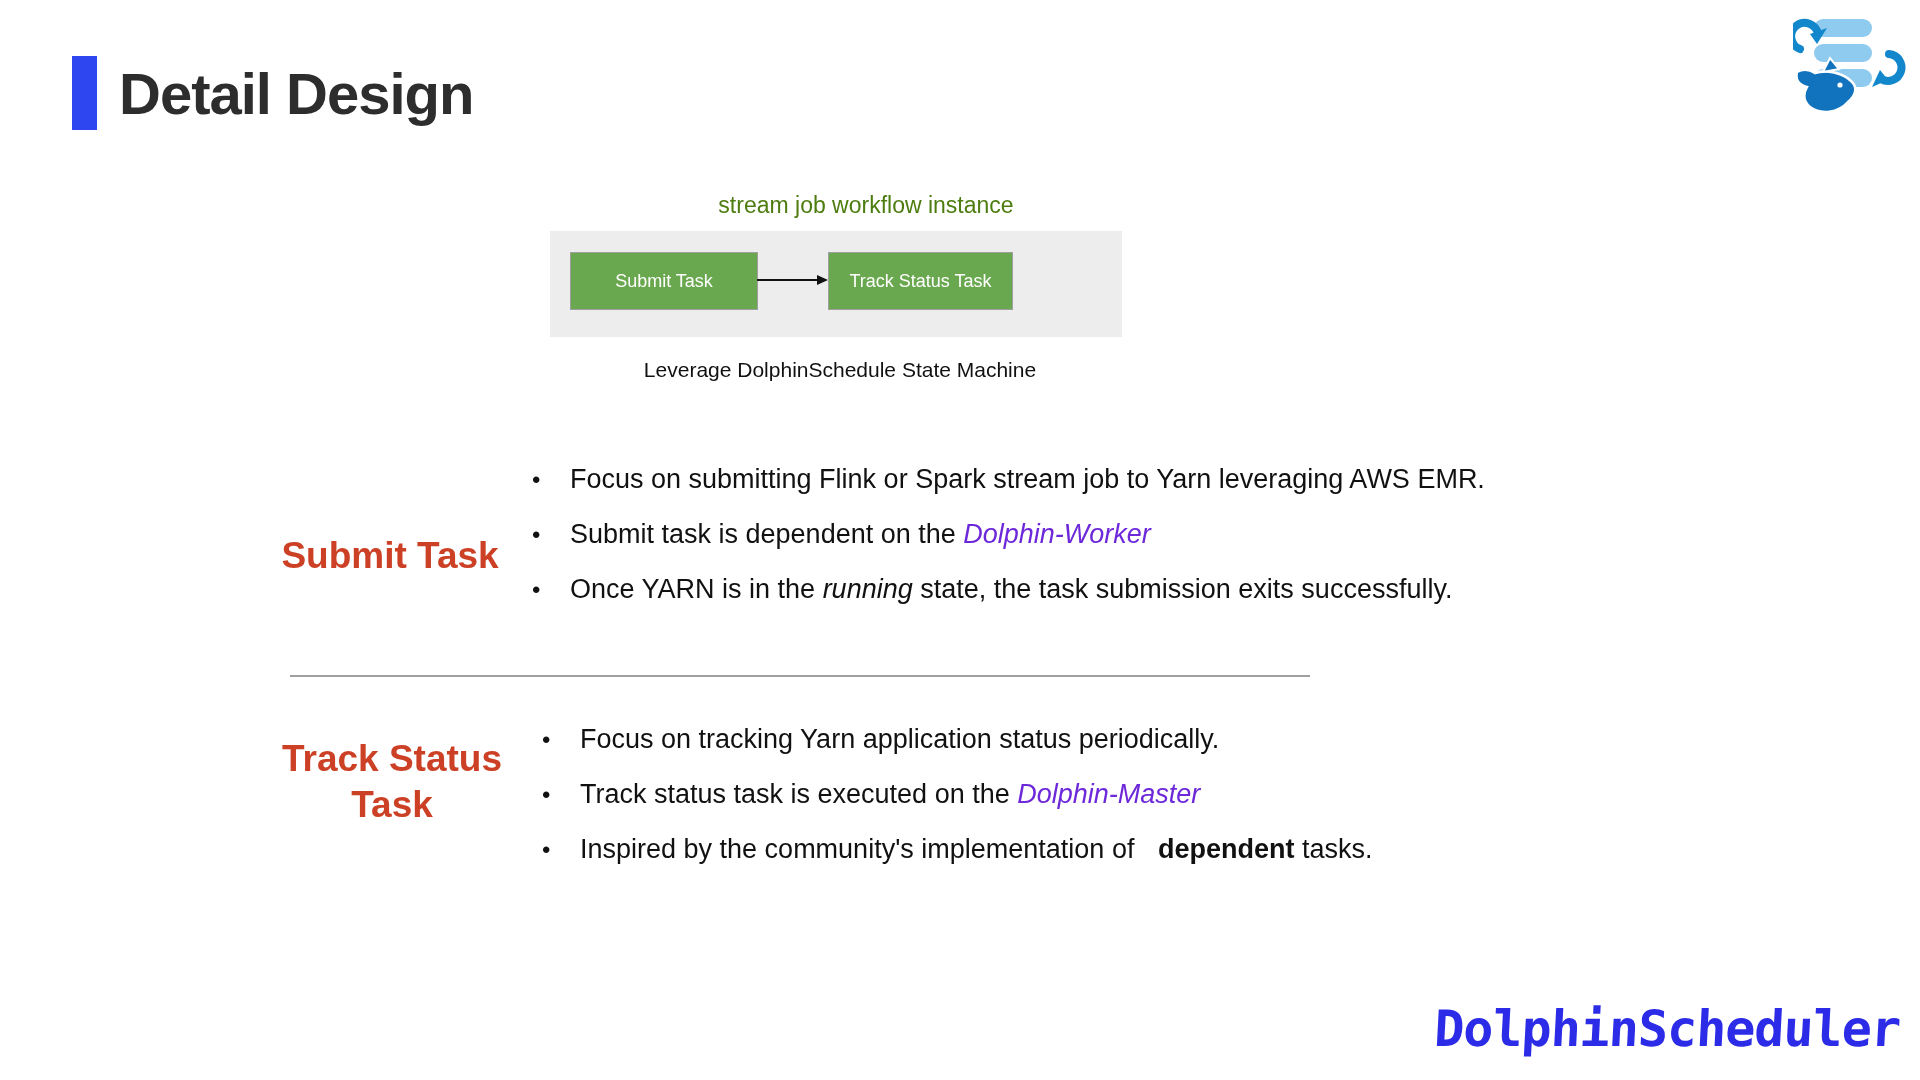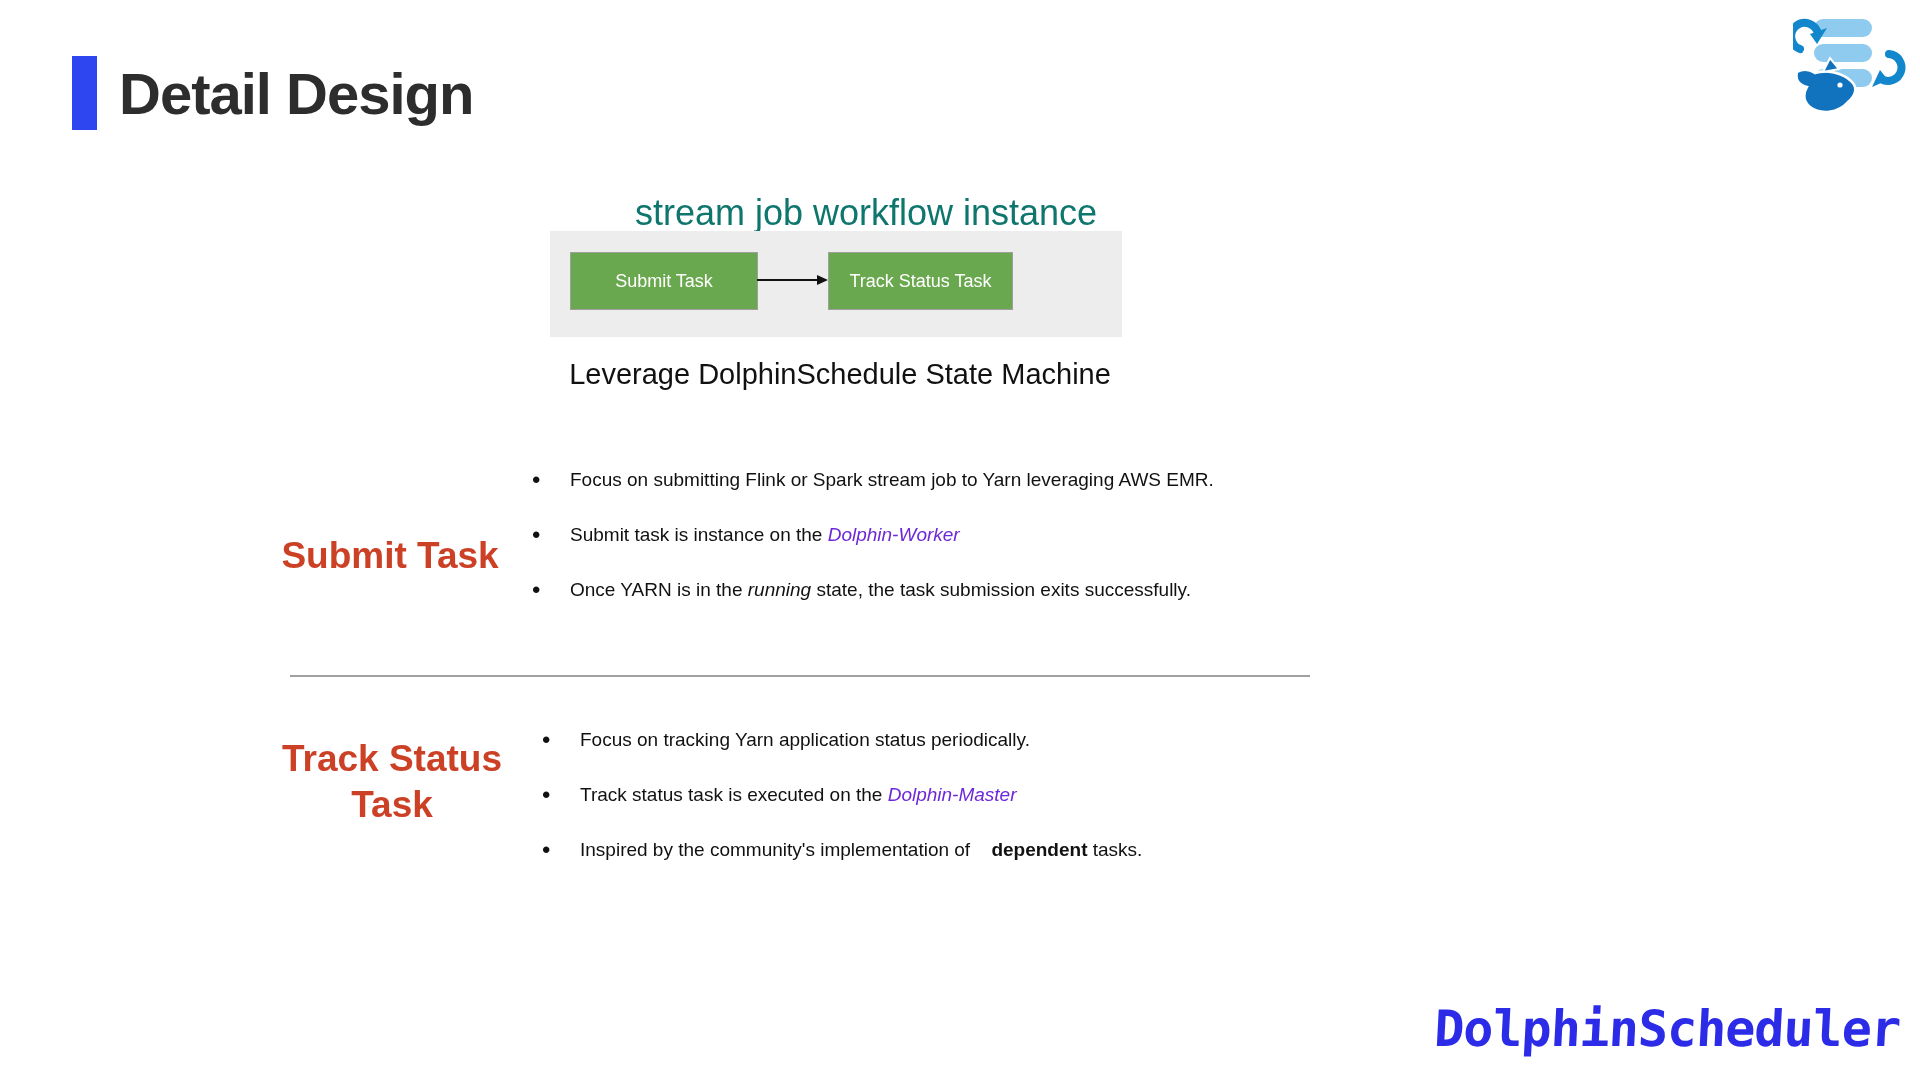--- a/index.html
+++ b/index.html
@@ -29,21 +29,21 @@
     letter-spacing:-1px;
     white-space:nowrap;
   }
 
   
   .logo { position:absolute; left:1793px; top:2px; width:122px; height:125px; }
 
   
   .diagram-caption-top {
     position:absolute; left:580px; top:192px; width:572px;
-    text-align:center; font-size:36px; color:#0f766e;
+    text-align:center; font-size:23px; color:#4d7c0f;
     white-space:nowrap;
   }
   .diagram-box {
     position:absolute; left:550px; top:231px;
     width:572px; height:106px;
     background:#EDEDED;
   }
   .node {
     position:absolute;
     background:#6AA84F;
@@ -51,21 +51,21 @@
     color:#ffffff;
     font-size:18px;
     display:flex; align-items:center; justify-content:center;
     white-space:nowrap;
   }
   .node-1 { left:20px;  top:21px; width:186px; height:56px; }
   .node-2 { left:278px; top:21px; width:183px; height:56px; }
   .flow-arrow { position:absolute; left:206px; top:21px; width:72px; height:56px; }
   .diagram-caption-bottom {
     position:absolute; left:510px; top:358px; width:660px;
-    text-align:center; font-size:29px; color:#111;
+    text-align:center; font-size:21px; color:#111;
     white-space:nowrap;
   }
 
   
   .section-label {
     position:absolute;
     color:#CC4125;
     font-weight:bold;
     font-size:37px;
     text-align:center;
@@ -76,21 +76,21 @@
 
   ul.bullets {
     position:absolute;
     margin:0; padding:0; list-style:none;
   }
   .bullets-submit { left:530px; top:452px; }
   .bullets-track  { left:540px; top:712px; }
   ul.bullets li {
     position:relative;
     padding-left:40px;
-    font-size:19px;
+    font-size:27px;
     line-height:55px;
     color:#111;
     white-space:nowrap;
   }
   ul.bullets li::before {
     content:"\2022";
     position:absolute; left:2px; top:0;
     font-size:24px; color:#111;
   }
   .seg-red-italic { color:#6d28d9; font-style:italic; }
@@ -160,21 +160,21 @@
 
   <div class="diagram-caption-bottom">Leverage DolphinSchedule State Machine</div>
 
   <div class="section-label label-submit">Submit Task</div>
 
   <ul class="bullets bullets-submit">
     <li>
       <span>Focus on submitting Flink or Spark stream job to Yarn leveraging AWS EMR.</span>
     </li>
     <li>
-      <span>Submit task is instance on the </span><span class="seg-red-italic">Dolphin-Worker</span>
+      <span>Submit task is dependent on the </span><span class="seg-red-italic">Dolphin-Worker</span>
     </li>
     <li>
       <span>Once YARN is in the </span><span class="seg-italic">running</span><span> state, the task submission exits successfully.</span>
     </li>
   </ul>
 
   <div class="section-divider"></div>
 
   <div class="section-label label-track">Track Status Task</div>
 

